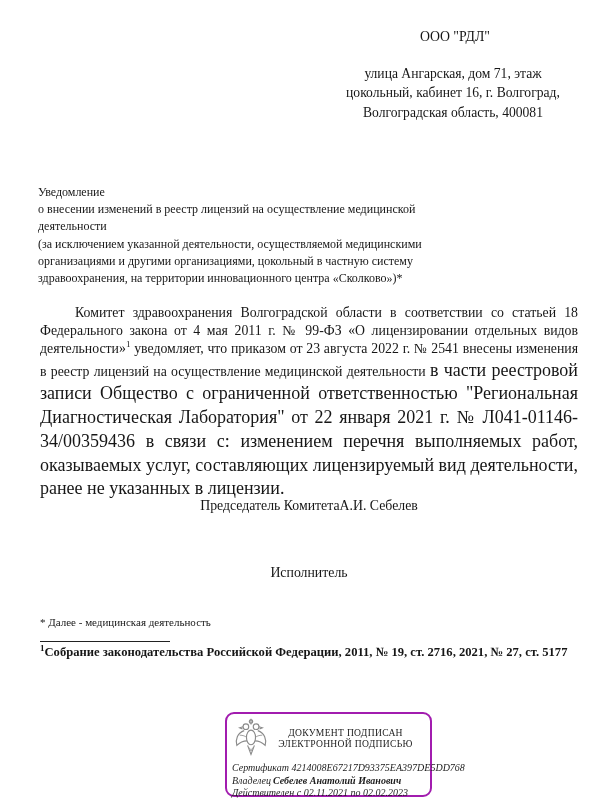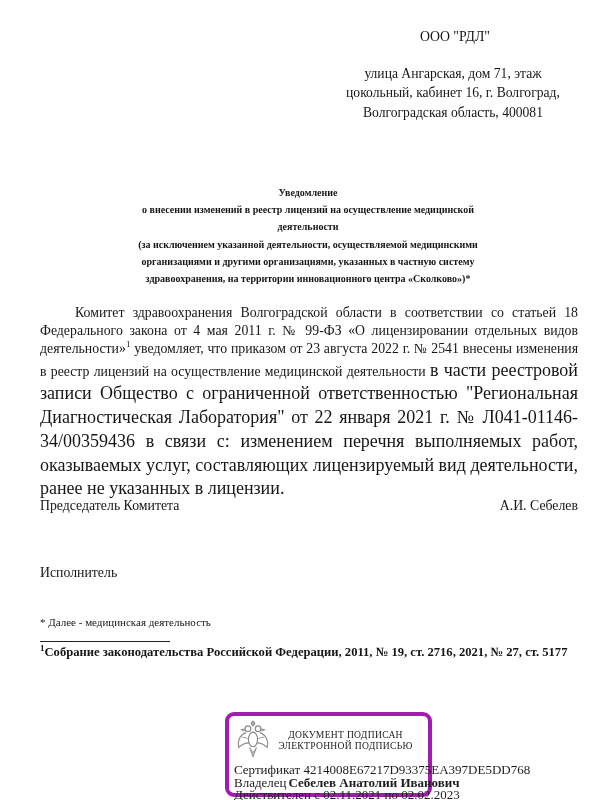--- a/index.html
+++ b/index.html
@@ -14,86 +14,86 @@
     position:absolute; top:29px; left:330px; width:250px;
     text-align:center; font-size:13.8px;
   }
   .recipient-address {
     position:absolute; top:64px; left:322px; width:262px;
     text-align:center; font-size:13.6px; line-height:19.3px;
   }
   
   .doc-title {
     position:absolute; top:184px; left:38px; width:540px;
-    text-align:center; font-weight:bold; font-size:10px; line-height:17.2px;
+    text-align:left; font-weight:normal; font-size:12px; line-height:17.2px;
   }
   
   .body-paragraph {
     position:absolute; top:304px; left:40px; width:538px;
     text-align:justify; font-size:13.8px; line-height:1.32; margin:0;
     text-indent:35px;
   }
   .body-paragraph .small { font-size:18px; }
   .body-paragraph sup, .footnote-law sup {
     font-size:9px; line-height:0; vertical-align:super;
   }
   
   .signature-row {
     position:absolute; left:40px; width:538px;
-    display:flex; justify-content:space-between;
+    display:flex; justify-content:center;
     font-size:13.8px;
   }
   .signature-row.first  { top:498px; }
   .signature-row.second { top:565px; }
   
   .footnote-asterisk {
     position:absolute; top:616px; left:40px; font-size:11px;font-family:Liberation Serif, serif;
   }
   .footnote-separator {
     position:absolute; top:641px; left:40px; width:130px; height:0;
     border-top:1.2px solid #222;
   }
   .footnote-law {
     position:absolute; top:645px; left:40px; width:538px; font-size:12.6px;font-weight:bold;
   }
   
   .stamp-box {
     position:absolute; top:712px; left:225px; width:207px; height:85px;
-    box-sizing:border-box; border:4px solid #a21caf; border-radius:9px;
+    box-sizing:border-box; border:2px solid #a21caf; border-radius:9px;
     padding:4px 5px 3px 5px; background:#fff;
   }
   .stamp-top { display:flex; align-items:center; height:40px; }
   .stamp-emblem { flex:0 0 34px; height:40px; margin-left:2px; }
   .stamp-title {
     flex:1; text-align:center; font-size:9.6px; line-height:11.5px;
     letter-spacing:0.3px; color:#1d1d1d; padding-right:2px;
   }
-  .stamp-lines { margin-top:4px; font-size:13px; line-height:12.6px;
-    white-space:nowrap; color:#1d1d1d; }
+  .stamp-lines { margin-top:4px; font-size:10px; line-height:12.6px;
+    white-space:nowrap; color:#1d1d1d;font-style:italic; }
   .stamp-lines .owner-name { font-weight:bold; margin-left:2px;text-align:center; }
 </style>
 </head>
 <body>
 
 <div class="page">
 
   <div class="org-name">ООО "РДЛ"</div>
 
   <div class="recipient-address">
     <div>улица Ангарская, дом 71, этаж</div>
     <div>цокольный, кабинет 16, г. Волгоград,</div>
     <div>Волгоградская область, 400081</div>
   </div>
 
   <div class="doc-title">
     <div>Уведомление</div>
     <div>о внесении изменений в реестр лицензий на осуществление медицинской</div>
     <div>деятельности</div>
     <div>(за исключением указанной деятельности, осуществляемой медицинскими</div>
-    <div>организациями и другими организациями, указанных в частную систему</div>
+    <div>организациями и другими организациями, цокольный в частную систему</div>
     <div>здравоохранения, на территории инновационного центра «Сколково»)*</div>
   </div>
 
   <p class="body-paragraph"><span>Комитет здравоохранения Волгоградской области в соответствии со статьей 18 Федерального закона от 4 мая 2011 г. № 99-ФЗ «О лицензировании отдельных видов деятельности»</span><sup>1</sup><span> уведомляет, что приказом от 23 августа 2022 г. № 2541 внесены изменения в реестр лицензий на осуществление медицинской деятельности </span><span class="small">в части реестровой записи Общество с ограниченной ответственностью "Региональная Диагностическая Лаборатория" от 22 января 2021 г. № Л041-01146-34/00359436 в связи с: изменением перечня выполняемых работ, оказываемых услуг, составляющих лицензируемый вид деятельности, ранее не указанных в лицензии.</span></p>
 
   <div class="signature-row first">
     <span>Председатель Комитета</span>
     <span>А.И. Себелев</span>
   </div>
 

